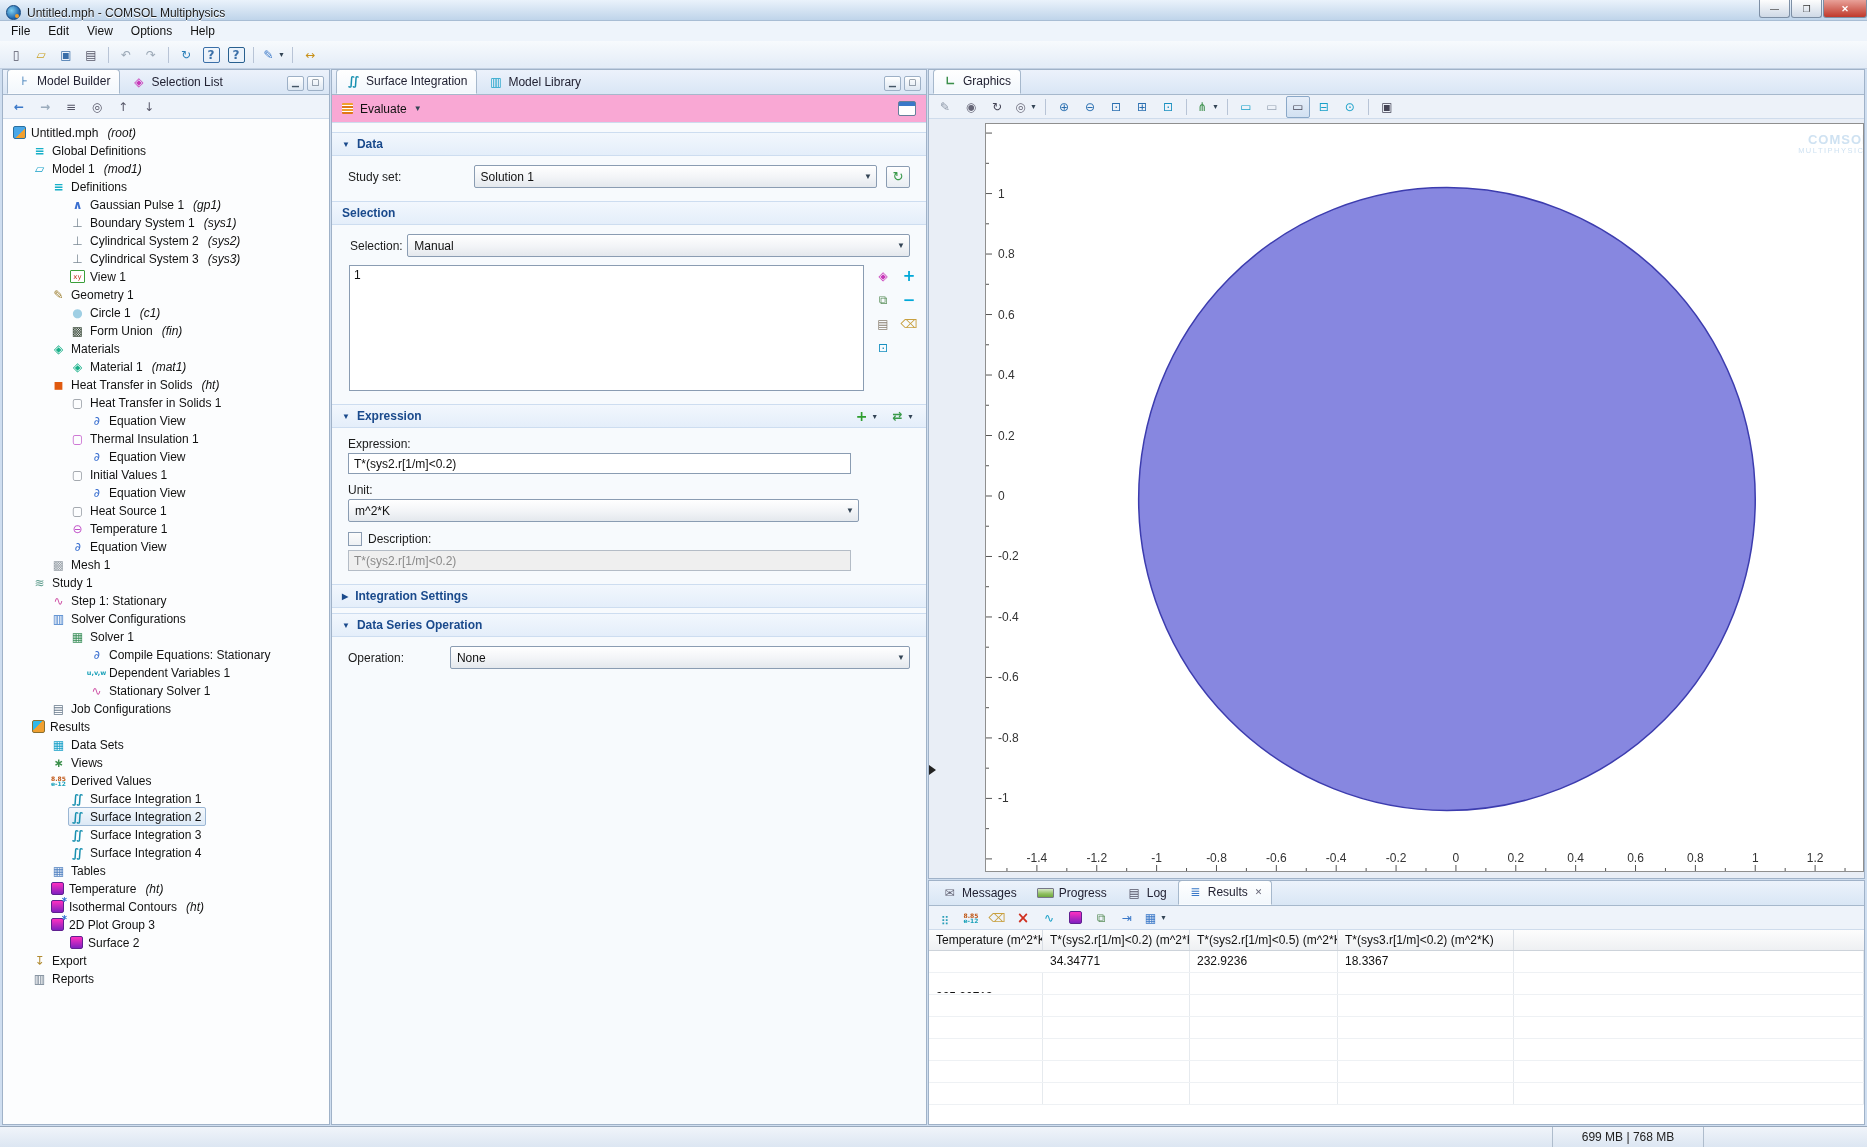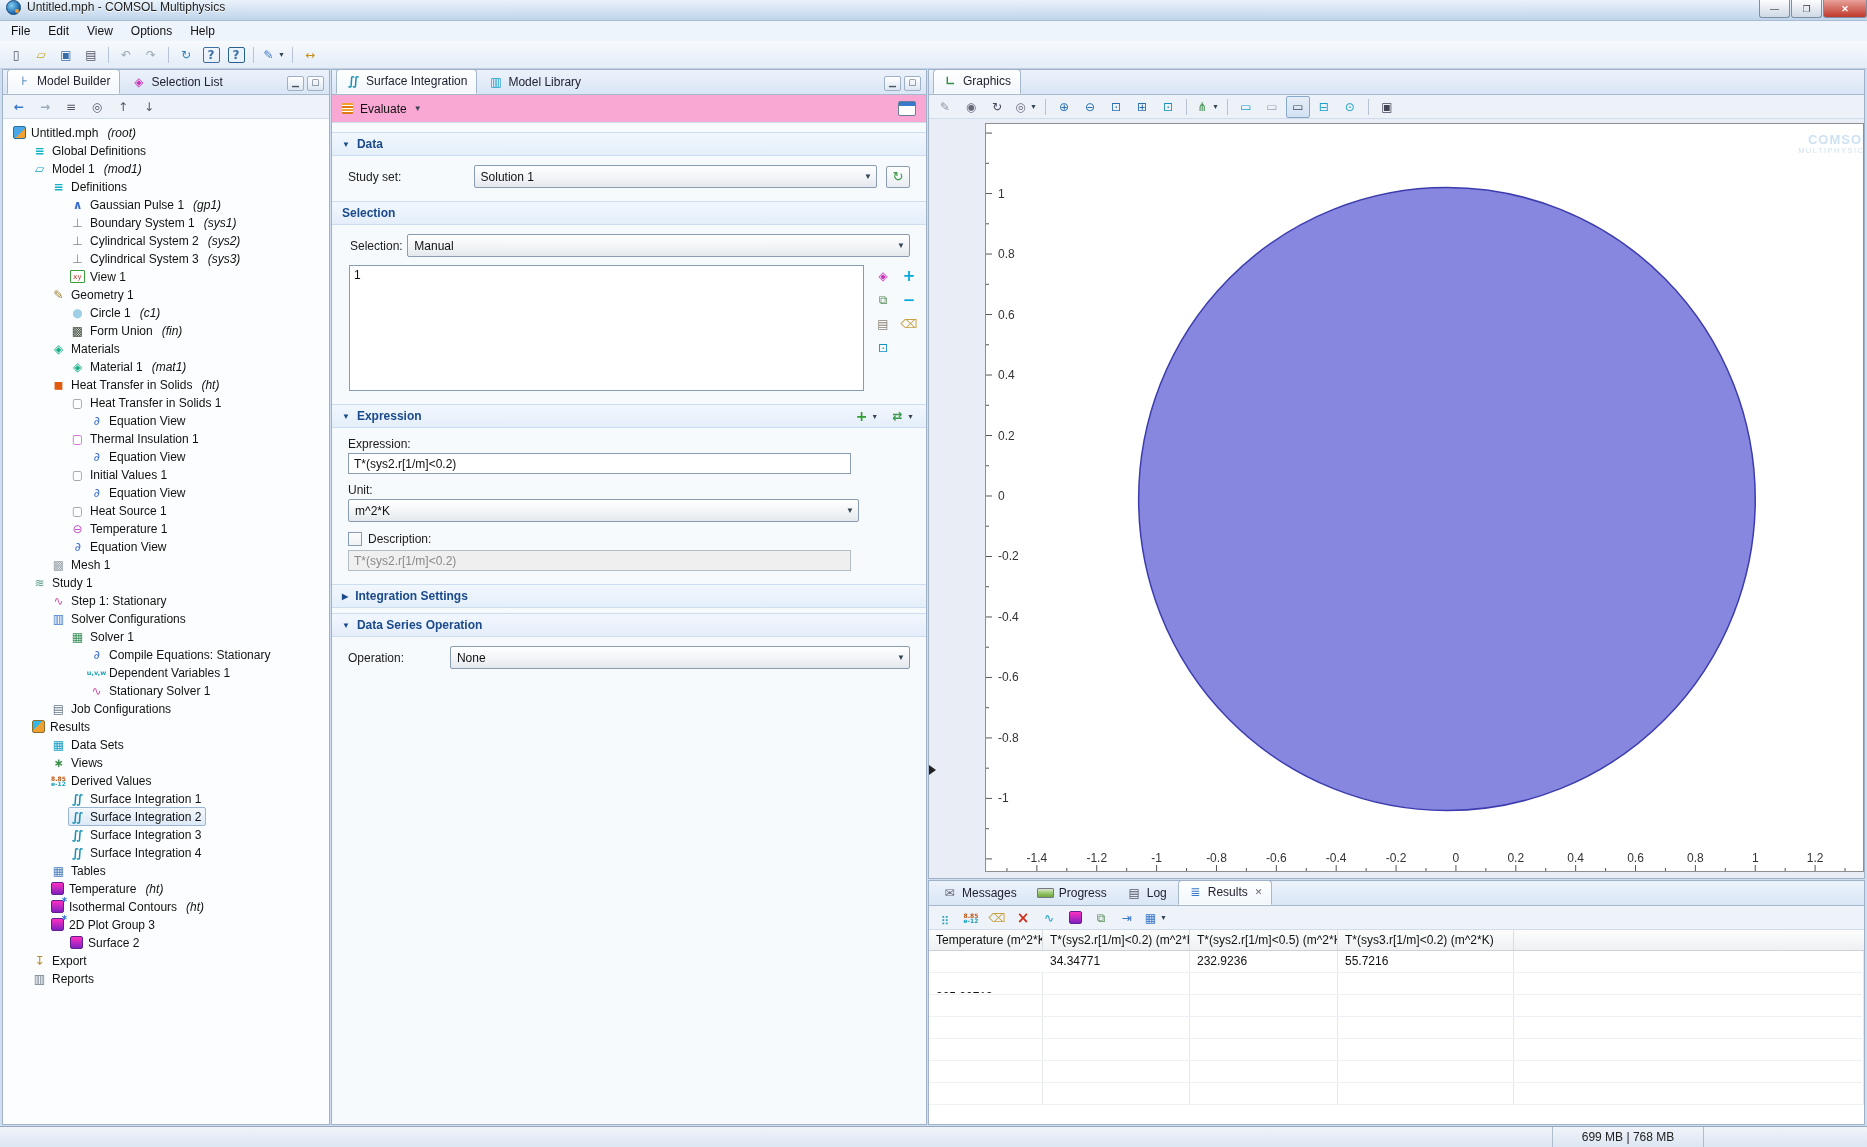--- a/index.html
+++ b/index.html
@@ -1,18 +1,18 @@
 <!DOCTYPE html>
 <html><head>
 <meta charset="utf-8">
 <style>
   html,body{margin:0;padding:0;background:#9db8d5}
   #app{position:relative;width:1867px;height:1147px;background:#cfdef0;font-family:"Liberation Sans",sans-serif;font-size:12px;color:#111;overflow:hidden}
   
-  .titlebar{height:20px;background:linear-gradient(#eaf2fb,#bfd4ea);display:flex;align-items:flex-start;padding:0 6px;gap:6px;border-bottom:1px solid #a8bdd4}
+  .titlebar{height:20px;background:linear-gradient(#eaf2fb,#bfd4ea);display:flex;align-items:flex-end;padding:0 6px;gap:6px;border-bottom:1px solid #a8bdd4}
   .appicon{width:13px;height:13px;border-radius:50%;background:radial-gradient(circle at 35% 35%,#7fd0f0,#1a5fa8 70%);border:1px solid #14487f;position:relative;flex:none}
   .appicon:after{content:"";position:absolute;right:1px;bottom:1px;width:4px;height:4px;border-radius:50%;background:#f0a030}
   .wtitle{color:#1a1a1a;text-shadow:0 1px 0 #fff}
   .winbtns{position:absolute;right:0;top:0;display:flex}
   .wbtn{width:29px;height:17px;border:1px solid #7d8fa5;border-top:none;display:flex;align-items:center;justify-content:center;font-size:9px;color:#333;background:linear-gradient(#fdfdfd,#cfd9e6);border-radius:0 0 3px 3px;margin-left:1px}
   .wbtn.close{width:42px;background:linear-gradient(#e8a199,#c0392b);color:#fff;font-weight:bold}
   .menubar{height:20px;display:flex;align-items:center;background:#eef4fb;padding:0 2px}
   .menubar .mitem{padding:2px 9px}
   .toolbar-main{height:27px;display:flex;align-items:center;background:linear-gradient(#f7fafd,#e3ecf7);border-bottom:1px solid #c2d0e2;padding:0 4px;gap:1px}
   
@@ -858,21 +858,21 @@
               <span class="cell" style="width: 99px;">Temperature (m^2*K)</span>
               <span class="cell" style="width: 132px;">T*(sys2.r[1/m]&lt;0.2) (m^2*K)</span>
               <span class="cell" style="width: 133px;">T*(sys2.r[1/m]&lt;0.5) (m^2*K)</span>
               <span class="cell" style="width: 161px;">T*(sys3.r[1/m]&lt;0.2) (m^2*K)</span>
               <span class="cell fill"></span>
             </div>
             <div class="trowt">
               <span class="cell" style="width: 99px; margin-top: 36px;">925.20713</span>
               <span class="cell" style="width: 132px;">34.34771</span>
               <span class="cell" style="width: 133px;">232.9236</span>
-              <span class="cell" style="width: 161px;">55.7216</span>
+              <span class="cell" style="width: 161px;">18.3367</span>
               <span class="cell fill"></span>
             </div>
             <div class="trowt">
               <span class="cell" style="width: 99px;"></span>
               <span class="cell" style="width: 132px;"></span>
               <span class="cell" style="width: 133px;"></span>
               <span class="cell" style="width: 161px;"></span>
               <span class="cell fill"></span>
             </div>
             <div class="trowt">

